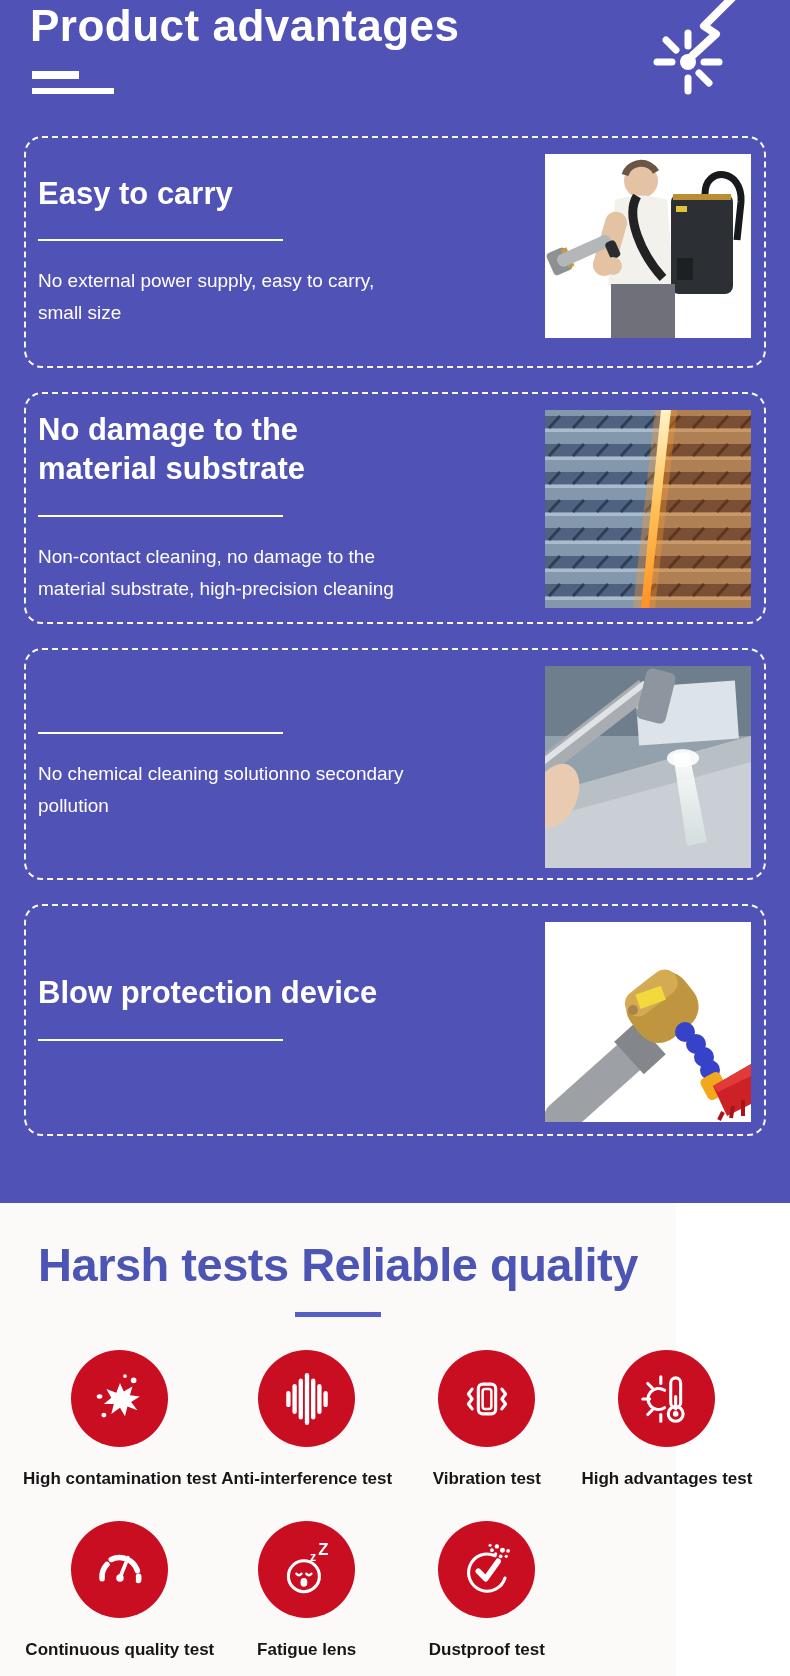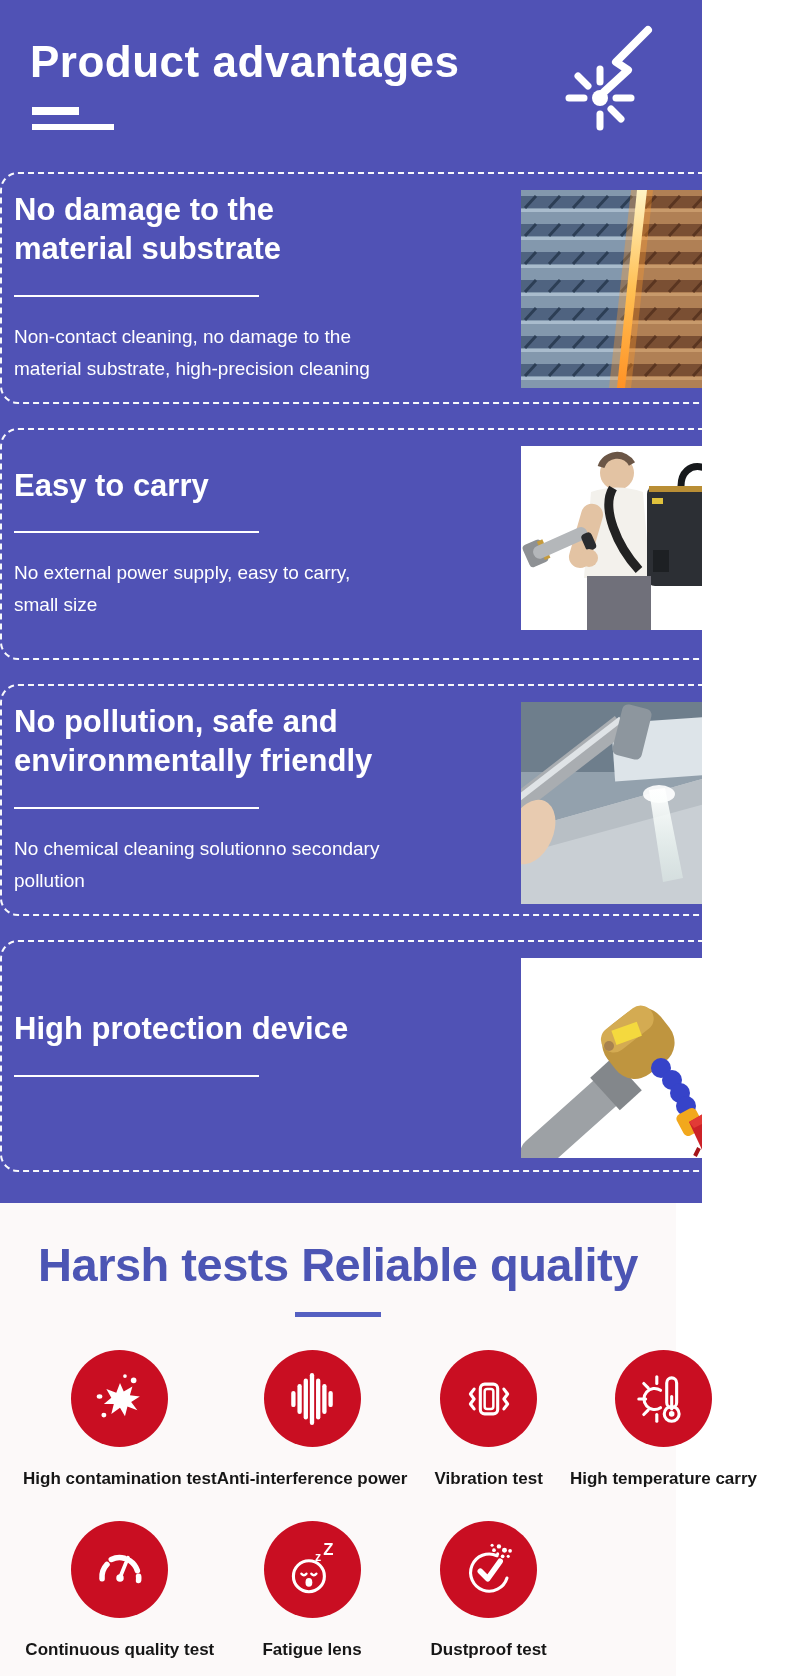--- a/index.html
+++ b/index.html
@@ -1,20 +1,20 @@
 <!DOCTYPE html>
 <html><head>
 <meta charset="utf-8">
 <style>
   html,body{margin:0;padding:0;background:#ffffff;}
   .page{position:relative;width:790px;height:1676px;overflow:hidden;
         font-family:"Liberation Sans", sans-serif;}
 
   
-  .top{box-sizing:border-box;width:702px;height:1203px;background:#5052b5;padding-top:36px;overflow:hidden;}
+  .top{box-sizing:border-box;width:790px;height:1203px;background:#5052b5;overflow:hidden;}
   .header{position:relative;margin:0 0 42px 30px;}
   .main-title{margin:0;font-size:44px;line-height:1.2;font-weight:bold;color:#ffffff;letter-spacing:.5px;}
   .bar1{width:47px;height:8px;background:#ffffff;margin:18px 0 0 2px;}
   .bar2{width:82px;height:6px;background:#ffffff;margin:9px 0 0 2px;}
   .laser-wrap{position:absolute;top:-14px;right:48px;}
 
   .card{position:relative;box-sizing:border-box;width:742px;height:232px;margin:0 auto 24px auto;
         border:2px dashed rgba(255,255,255,.96);border-radius:18px;
         display:flex;flex-direction:column;justify-content:center;
         padding:0 238px 0 12px;color:#ffffff;}
@@ -48,20 +48,52 @@
       <div class="laser-wrap">
         <svg width="104" height="112" viewBox="0 0 104 112" fill="none">
           <path d="M98 8 L66 40 L78 48 L54 70" stroke="#fff" stroke-width="8" stroke-linecap="round" stroke-linejoin="round"></path>
           <circle cx="50" cy="76" r="8" fill="#fff"></circle>
           <path d="M50 60 V47" stroke="#fff" stroke-width="7" stroke-linecap="round"></path>
           <path d="M38 64 L28 54" stroke="#fff" stroke-width="7" stroke-linecap="round"></path>
           <path d="M34 76 H19" stroke="#fff" stroke-width="7" stroke-linecap="round"></path>
           <path d="M50 92 V105" stroke="#fff" stroke-width="7" stroke-linecap="round"></path>
           <path d="M61 87 L71 97" stroke="#fff" stroke-width="7" stroke-linecap="round"></path>
           <path d="M66 76 H81" stroke="#fff" stroke-width="7" stroke-linecap="round"></path>
+        </svg>
+      </div>
+    </div>
+
+    <div class="card">
+      <h2 class="card-title">Easy to carry</h2>
+      <div class="card-underline"></div>
+      <p class="card-desc">No external power supply, easy to carry,
+small size</p>
+      <div class="card-photo ph1">
+        <svg width="206" height="184" viewBox="0 0 206 184">
+          <rect width="206" height="184" fill="#ffffff"></rect>
+          <circle cx="96" cy="27" r="17" fill="#e3c3a3"></circle>
+          <path d="M80 21 A17 17 0 0 1 111 18" stroke="#6b5646" stroke-width="7" fill="none"></path>
+          <path d="M70 46 Q96 37 122 46 L129 132 L63 132 Z" fill="#f3f1ec"></path>
+          <rect x="126" y="40" width="62" height="100" rx="8" fill="#2c2f34"></rect>
+          <rect x="128" y="40" width="58" height="6" fill="#b98e35"></rect>
+          <rect x="131" y="52" width="11" height="6" fill="#e0c23c"></rect>
+          <rect x="132" y="104" width="16" height="22" fill="#1d2023"></rect>
+          <path d="M160 40 C160 12 198 14 196 48 L192 86" stroke="#17191c" stroke-width="7" fill="none"></path>
+          <path d="M92 42 C80 62 96 100 118 124" stroke="#222222" stroke-width="9" fill="none"></path>
+          <g transform="rotate(16 73 62)">
+            <rect x="62" y="58" width="22" height="66" rx="11" fill="#e3c3a3"></rect>
+          </g>
+          <rect x="66" y="130" width="64" height="54" fill="#70707a"></rect>
+          <g transform="rotate(-24 40 96)">
+            <rect x="2" y="84" width="20" height="24" rx="4" fill="#8e9194"></rect>
+            <rect x="18" y="86" width="6" height="20" fill="#c59b3d"></rect>
+            <rect x="10" y="90" width="58" height="13" rx="6" fill="#b4b7ba"></rect>
+            <rect x="60" y="98" width="11" height="18" rx="4" fill="#2a2c2f"></rect>
+          </g>
+          <circle cx="68" cy="112" r="9" fill="#e3c3a3"></circle>
         </svg>
       </div>
     </div>
 
     <div class="card">
       <h2 class="card-title">No damage to the
 material substrate</h2>
       <div class="card-underline"></div>
       <p class="card-desc">Non-contact cleaning, no damage to the
 material substrate, high-precision cleaning</p>
@@ -88,54 +120,20 @@
           </defs>
           <polygon points="0,0 120,0 98,198 0,198" fill="url(#rebL)"></polygon>
           <polygon points="120,0 206,0 206,198 98,198" fill="url(#rebR)"></polygon>
           <polygon points="110,0 132,0 110,198 88,198" fill="#ff9a2e" opacity="0.35"></polygon>
           <polygon points="116,0 126,0 104,198 96,198" fill="url(#beam2)"></polygon>
         </svg>
       </div>
     </div>
 
     <div class="card">
-      <h2 class="card-title">Easy to carry</h2>
-      <div class="card-underline"></div>
-      <p class="card-desc">No external power supply, easy to carry,
-small size</p>
-      <div class="card-photo ph1">
-        <svg width="206" height="184" viewBox="0 0 206 184">
-          <rect width="206" height="184" fill="#ffffff"></rect>
-          <circle cx="96" cy="27" r="17" fill="#e3c3a3"></circle>
-          <path d="M80 21 A17 17 0 0 1 111 18" stroke="#6b5646" stroke-width="7" fill="none"></path>
-          <path d="M70 46 Q96 37 122 46 L129 132 L63 132 Z" fill="#f3f1ec"></path>
-          <rect x="126" y="40" width="62" height="100" rx="8" fill="#2c2f34"></rect>
-          <rect x="128" y="40" width="58" height="6" fill="#b98e35"></rect>
-          <rect x="131" y="52" width="11" height="6" fill="#e0c23c"></rect>
-          <rect x="132" y="104" width="16" height="22" fill="#1d2023"></rect>
-          <path d="M160 40 C160 12 198 14 196 48 L192 86" stroke="#17191c" stroke-width="7" fill="none"></path>
-          <path d="M92 42 C80 62 96 100 118 124" stroke="#222222" stroke-width="9" fill="none"></path>
-          <g transform="rotate(16 73 62)">
-            <rect x="62" y="58" width="22" height="66" rx="11" fill="#e3c3a3"></rect>
-          </g>
-          <rect x="66" y="130" width="64" height="54" fill="#70707a"></rect>
-          <g transform="rotate(-24 40 96)">
-            <rect x="2" y="84" width="20" height="24" rx="4" fill="#8e9194"></rect>
-            <rect x="18" y="86" width="6" height="20" fill="#c59b3d"></rect>
-            <rect x="10" y="90" width="58" height="13" rx="6" fill="#b4b7ba"></rect>
-            <rect x="60" y="98" width="11" height="18" rx="4" fill="#2a2c2f"></rect>
-          </g>
-          <circle cx="68" cy="112" r="9" fill="#e3c3a3"></circle>
-        </svg>
-      </div>
-    </div>
-
-    <div class="card">
-      <h2 class="card-title">No pollution, safe and
-environmentally friendly</h2>
       <div class="card-underline"></div>
       <p class="card-desc">No chemical cleaning solutionno secondary
 pollution</p>
       <div class="card-photo ph3">
         <svg width="206" height="202" viewBox="0 0 206 202">
           <defs>
             <linearGradient id="beam3" x1="0" y1="0" x2="0" y2="1">
               <stop offset="0" stop-color="#ffffff" stop-opacity="1"></stop>
               <stop offset="1" stop-color="#eafaf2" stop-opacity="0.35"></stop>
             </linearGradient>
@@ -149,21 +147,21 @@
           <line x1="-6" y1="99" x2="100" y2="17" stroke="#dfe3e6" stroke-width="6"></line>
           <rect x="96" y="4" width="30" height="52" rx="6" fill="#8d969e" transform="rotate(14 111 30)"></rect>
           <ellipse cx="10" cy="130" rx="22" ry="34" fill="#e8cbb0" transform="rotate(24 10 130)"></ellipse>
           <ellipse cx="138" cy="92" rx="16" ry="9" fill="#ffffff" opacity="0.9"></ellipse>
           <polygon points="128,88 144,86 162,176 142,180" fill="url(#beam3)"></polygon>
         </svg>
       </div>
     </div>
 
     <div class="card">
-      <h2 class="card-title">High protection device</h2>
+      <h2 class="card-title">Blow protection device</h2>
       <div class="card-underline"></div>
       <div class="card-photo ph4">
         <svg width="206" height="200" viewBox="0 0 206 200">
           <rect width="206" height="200" fill="#ffffff"></rect>
           <line x1="16" y1="196" x2="92" y2="128" stroke="#9da1a5" stroke-width="34" stroke-linecap="round"></line>
           <line x1="84" y1="136" x2="106" y2="116" stroke="#83878b" stroke-width="44"></line>
           <g transform="rotate(-38 118 86)">
             <rect x="84" y="54" width="68" height="62" rx="24" fill="#bf953f"></rect>
             <rect x="88" y="54" width="60" height="26" rx="13" fill="#d4ab52"></rect>
           </g>
@@ -207,21 +205,21 @@
           <svg width="62" height="62" viewBox="0 0 100 100">
             <rect x="16.5" y="37" width="7" height="26" rx="3.5" fill="#fff"></rect>
             <rect x="26.5" y="26" width="7" height="48" rx="3.5" fill="#fff"></rect>
             <rect x="36.5" y="17" width="7" height="66" rx="3.5" fill="#fff"></rect>
             <rect x="46.5" y="8" width="7" height="84" rx="3.5" fill="#fff"></rect>
             <rect x="56.5" y="17" width="7" height="66" rx="3.5" fill="#fff"></rect>
             <rect x="66.5" y="26" width="7" height="48" rx="3.5" fill="#fff"></rect>
             <rect x="76.5" y="37" width="7" height="26" rx="3.5" fill="#fff"></rect>
           </svg>
         </div>
-        <div class="test-label">Anti-interference power</div>
+        <div class="test-label">Anti-interference test</div>
       </div>
 
       <div class="test-item">
         <div class="badge">
           <svg width="62" height="62" viewBox="0 0 100 100" fill="none">
             <rect x="36" y="26" width="28" height="48" rx="7" stroke="#fff" stroke-width="5"></rect>
             <rect x="43" y="34" width="14" height="32" rx="4" stroke="#fff" stroke-width="4"></rect>
             <path d="M26 34 L20 42 L26 50 L20 58 L26 66" stroke="#fff" stroke-width="5" stroke-linecap="round" stroke-linejoin="round"></path>
             <path d="M74 34 L80 42 L74 50 L80 58 L74 66" stroke="#fff" stroke-width="5" stroke-linecap="round" stroke-linejoin="round"></path>
           </svg>
@@ -237,21 +235,21 @@
             <path d="M26 32 L19 25" stroke="#fff" stroke-width="5" stroke-linecap="round"></path>
             <path d="M22 50 H11" stroke="#fff" stroke-width="5" stroke-linecap="round"></path>
             <path d="M26 68 L19 75" stroke="#fff" stroke-width="5" stroke-linecap="round"></path>
             <path d="M40 75 V86" stroke="#fff" stroke-width="5" stroke-linecap="round"></path>
             <rect x="56" y="16" width="16" height="48" rx="8" stroke="#fff" stroke-width="5"></rect>
             <circle cx="64" cy="74" r="12" stroke="#fff" stroke-width="5"></circle>
             <circle cx="64" cy="74" r="4.5" fill="#fff"></circle>
             <line x1="64" y1="46" x2="64" y2="66" stroke="#fff" stroke-width="5" stroke-linecap="round"></line>
           </svg>
         </div>
-        <div class="test-label">High temperature carry</div>
+        <div class="test-label">High advantages test</div>
       </div>
 
       <div class="test-item">
         <div class="badge">
           <svg width="62" height="62" viewBox="0 0 100 100" fill="none">
             <path d="M21 64 A30 30 0 0 1 29 41" stroke="#fff" stroke-width="9" stroke-linecap="round"></path>
             <path d="M36 33 A30 30 0 0 1 57 31" stroke="#fff" stroke-width="9" stroke-linecap="round"></path>
             <path d="M66 35 A30 30 0 0 1 78 51" stroke="#fff" stroke-width="9" stroke-linecap="round"></path>
             <path d="M80 60 A30 30 0 0 1 80 67" stroke="#fff" stroke-width="9" stroke-linecap="round"></path>
             <path d="M50 62 L63 30" stroke="#fff" stroke-width="6" stroke-linecap="round"></path>

